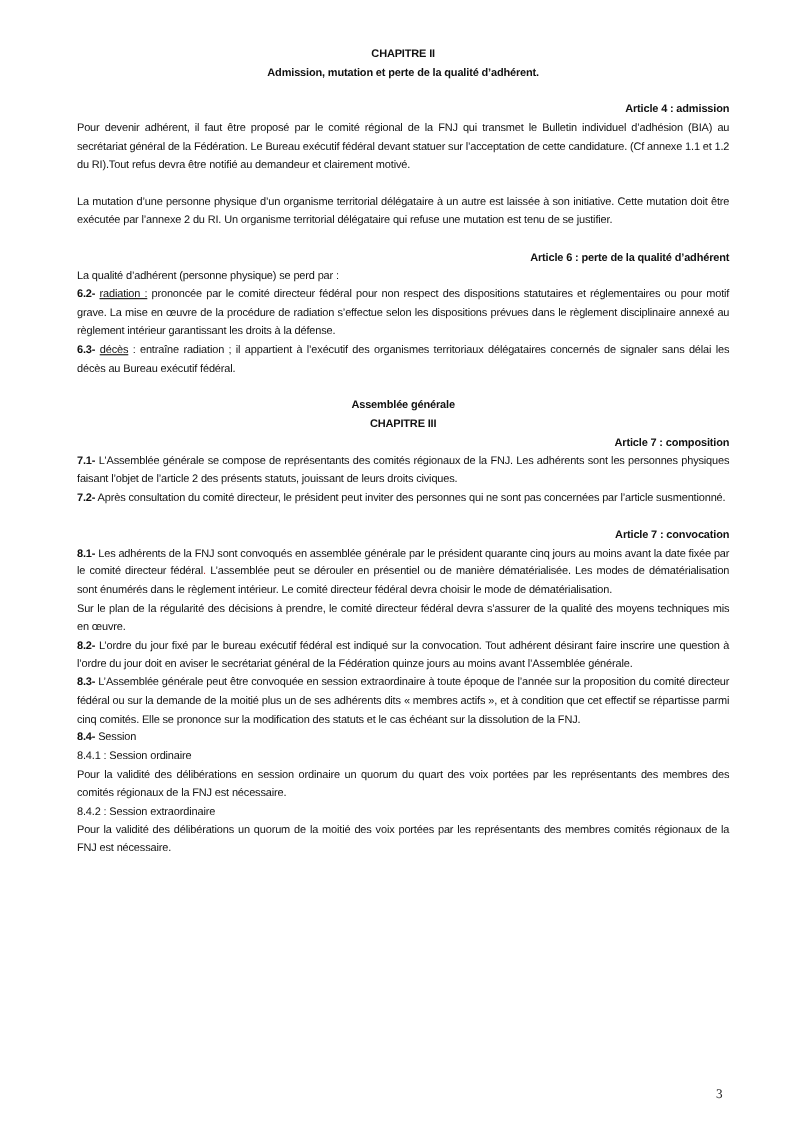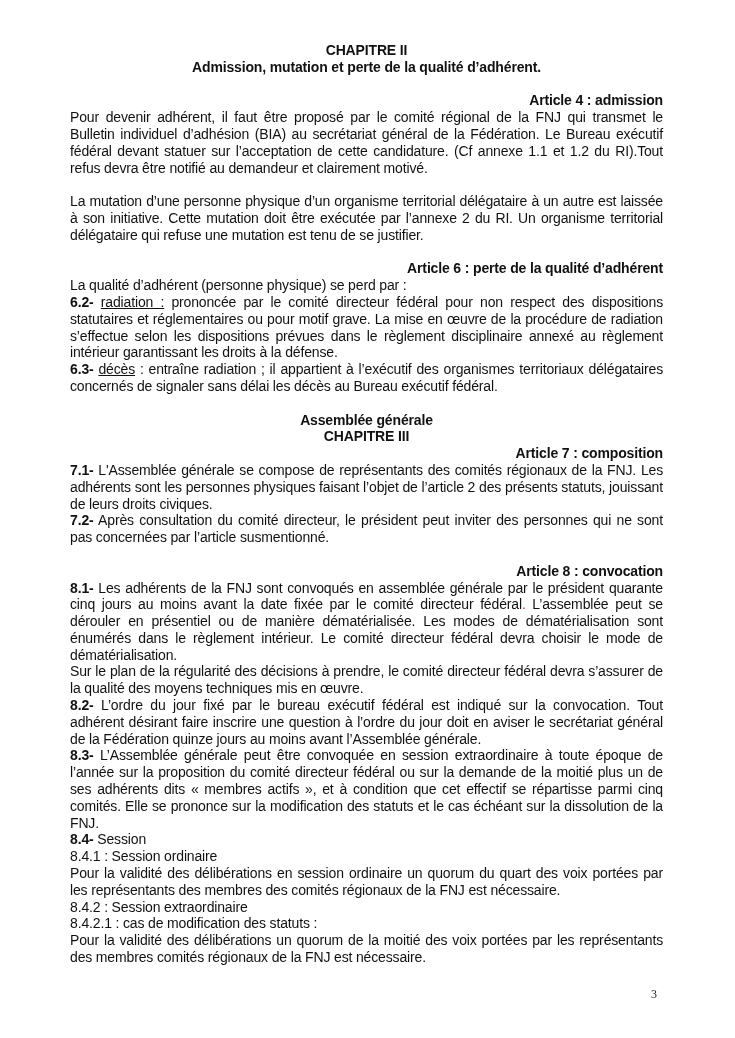--- a/index.html
+++ b/index.html
@@ -1,20 +1,20 @@
 <!DOCTYPE html>
 <html><head>
 <meta charset="utf-8">
 <style>
   html, body { margin: 0; padding: 0; background: #ffffff; }
   body { width: 735px; height: 1038px; position: relative; overflow: hidden; }
   .page {
     position: absolute; left: 70px; top: 42px; width: 593px;
     font-family: "Liberation Sans", sans-serif;
-    font-size: 14px; line-height: 16.8px; color: #111;
+    font-size: 10px; line-height: 16.8px; color: #111;
     letter-spacing: -0.15px;
   }
   .center { text-align: center; font-weight: bold; }
   .h { font-weight: bold; text-align: right; }
   p { margin: 0; text-align: justify; }
   .gap { height: 16.8px; }
   .num { font-weight: bold; }
   .u { text-decoration: underline; }
   .red { color: #d9342b; }
   .pageno {
@@ -44,26 +44,25 @@
   <div class="gap"></div>
 
   <div class="center">Assemblée générale</div>
   <div class="center">CHAPITRE III</div>
 
   <div class="h">Article 7 : composition</div>
   <p><span class="num">7.1-</span><span> L'Assemblée générale se compose de représentants des comités régionaux de la FNJ. Les adhérents sont les personnes physiques faisant l’objet de l’article 2 des présents statuts, jouissant de leurs droits civiques.</span></p>
   <p><span class="num">7.2-</span><span> Après consultation du comité directeur, le président peut inviter des personnes qui ne sont pas concernées par l’article susmentionné.</span></p>
   <div class="gap"></div>
 
-  <div class="h">Article 8 : convocation</div>
+  <div class="h">Article 7 : convocation</div>
   <p><span class="num">8.1-</span><span> Les adhérents de la FNJ sont convoqués en assemblée générale par le président quarante cinq jours au moins avant la date fixée par le comité directeur fédéral</span><span class="red">.</span><span> L’assemblée peut se dérouler en présentiel ou de manière dématérialisée. Les modes de dématérialisation sont énumérés dans le règlement intérieur. Le comité directeur fédéral devra choisir le mode de dématérialisation.</span></p>
   <p>Sur le plan de la régularité des décisions à prendre, le comité directeur fédéral devra s’assurer de la qualité des moyens techniques mis en œuvre.</p>
   <p><span class="num">8.2-</span><span> L’ordre du jour fixé par le bureau exécutif fédéral est indiqué sur la convocation. Tout adhérent désirant faire inscrire une question à l’ordre du jour doit en aviser le  secrétariat général de la Fédération quinze jours au moins avant l’Assemblée générale.</span></p>
   <p><span class="num">8.3-</span><span> L’Assemblée générale peut être convoquée en session extraordinaire à toute époque de l’année sur la proposition du comité directeur fédéral ou sur la demande de la moitié plus un de ses adhérents dits « membres actifs », et à condition que cet effectif se répartisse parmi cinq comités. Elle se prononce sur la modification des statuts et le cas échéant sur la dissolution de la FNJ.</span></p>
   <p><span class="num">8.4-</span><span> Session</span></p>
   <p>8.4.1 : Session ordinaire</p>
   <p>Pour la validité des délibérations en session ordinaire un quorum du quart des voix portées par les représentants des membres des comités régionaux de la FNJ est nécessaire.</p>
   <p>8.4.2 : Session extraordinaire</p>
-  <p>8.4.2.1 : cas de modification des statuts :</p>
   <p>Pour la validité des délibérations un quorum de la moitié des voix portées par les représentants des membres comités régionaux  de la FNJ est nécessaire.</p>
 </div>
 
 <div class="pageno">3</div>
 
 </body></html>

